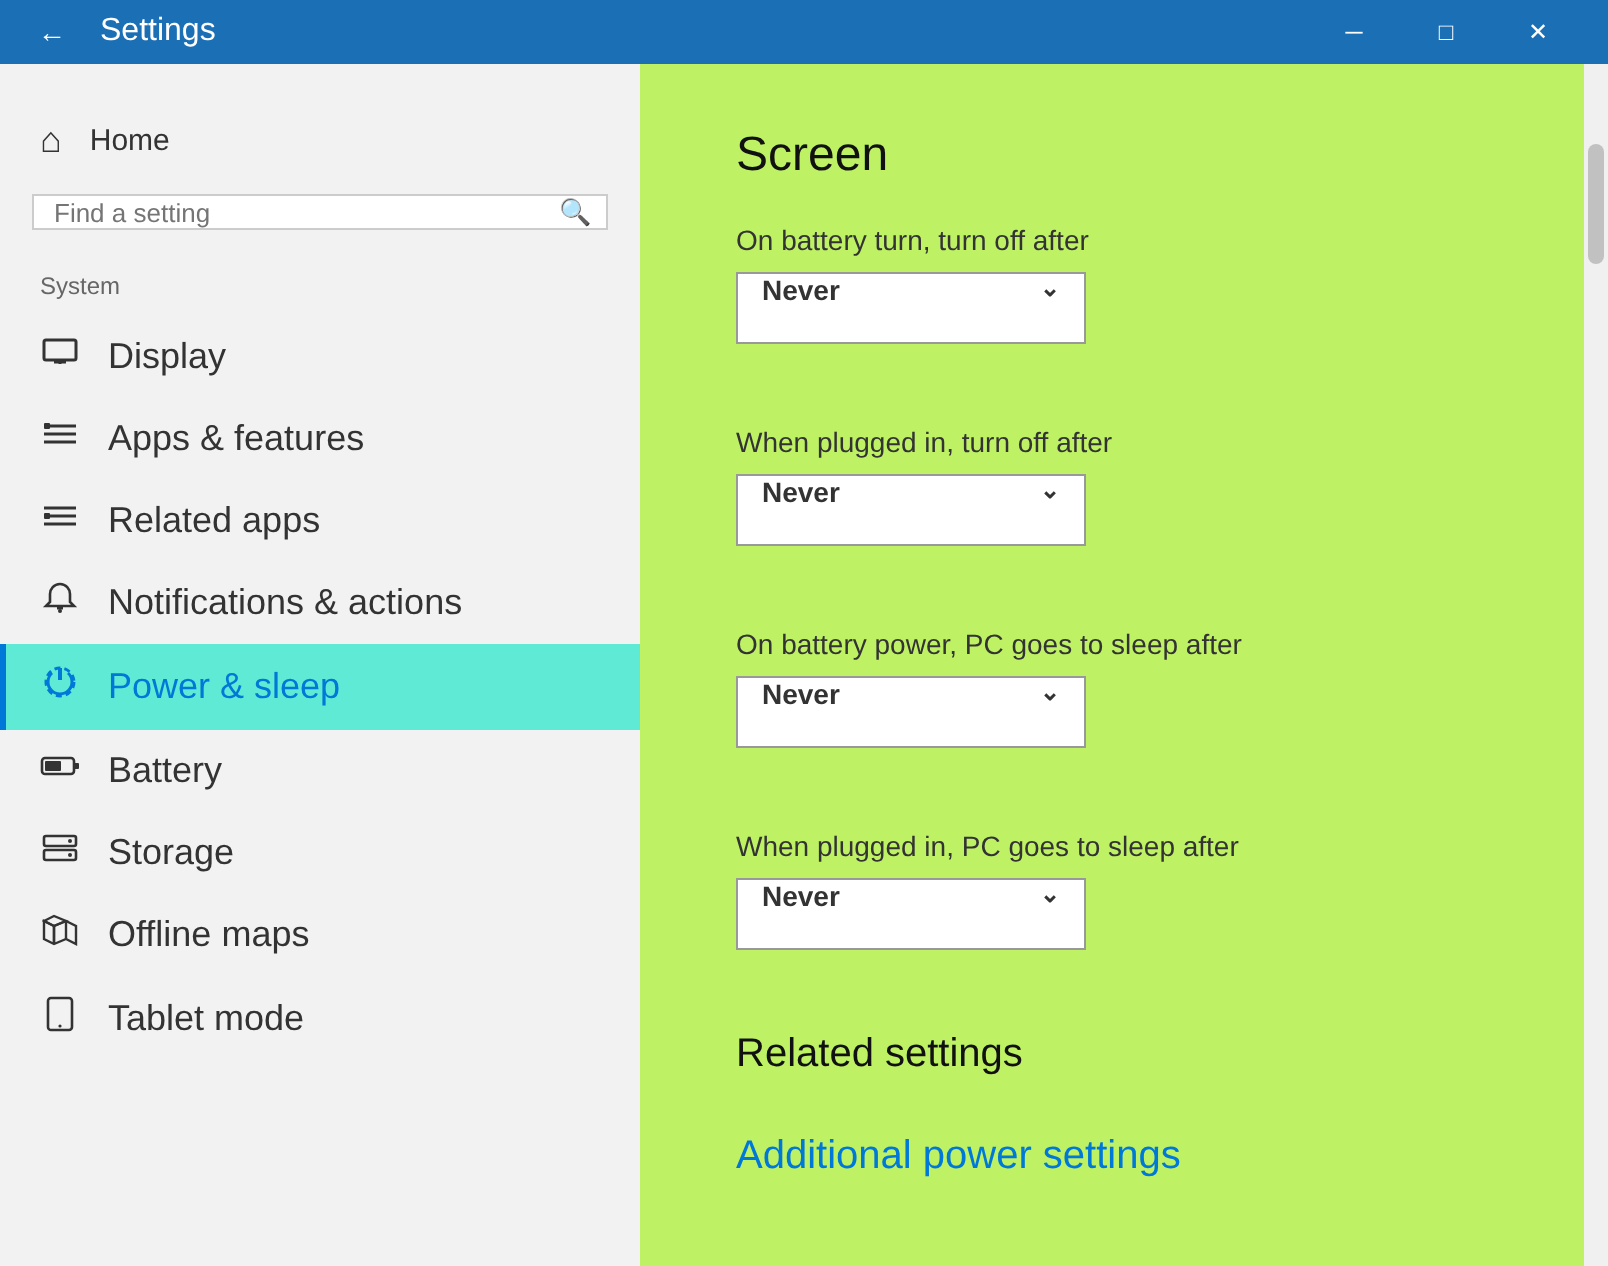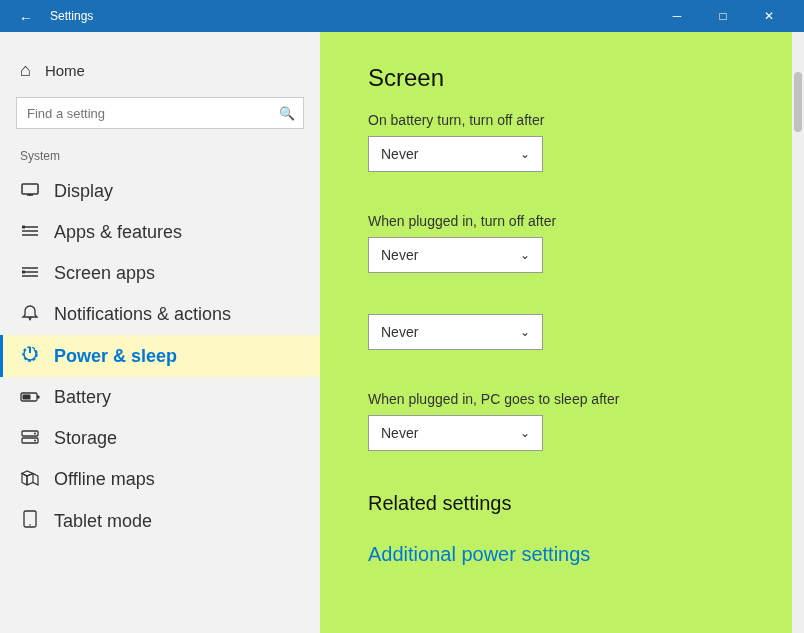--- a/index.html
+++ b/index.html
@@ -28,21 +28,21 @@
       margin-right: 10px;
       cursor: pointer;
       width: 28px;
       height: 28px;
       display: flex;
       align-items: center;
       justify-content: center;
     }
     .titlebar-title {
       color: white;
-      font-size: 12px;
+      font-size: 16px;
       flex: 1;
     }
     .titlebar-controls {
       display: flex;
       gap: 0;
     }
     .titlebar-btn {
       color: white;
       width: 46px;
       height: 32px;
@@ -86,21 +86,21 @@
       color: #333;
       text-align: center;
     }
 
     .search-box {
       margin: 0 16px 16px 16px;
       position: relative;
     }
     .search-box input {
       width: 100%;
-      height: 32px;
+      height: 18px;
       border: 1px solid #ccc;
       padding: 0 34px 0 10px;
       font-size: 13px;
       background: white;
       outline: none;
     }
     .search-icon-wrap {
       position: absolute;
       right: 8px;
       top: 50%;
@@ -119,22 +119,21 @@
     .sidebar-item {
       display: flex;
       align-items: center;
       padding: 10px 20px;
       cursor: pointer;
       gap: 14px;
     }
     .sidebar-item.active {
       border-left: 3px solid #0078d7;
       padding-left: 17px;
-      background: #fef9c3;
-      font-weight: bold;
+      background: #5eead4;
     }
     .sidebar-item.active .sidebar-item-label {
       color: #0078d7;
     }
     .sidebar-item-icon {
       font-size: 16px;
       color: #333;
       width: 20px;
       text-align: center;
       flex-shrink: 0;
@@ -167,25 +166,26 @@
       color: #333;
       margin-bottom: 8px;
     }
 
     .dropdown {
       width: 175px;
       height: 36px;
       border: 1px solid #999;
       background: white;
       display: flex;
-      align-items: center;
+      align-items: flex-start;
       justify-content: space-between;
       padding: 0 12px;
       cursor: pointer;
       margin-bottom: 41px;
+      font-weight: bold;
     }
     .dropdown-value {
       font-size: 14px;
       color: #333;
     }
     .dropdown-arrow {
       font-size: 12px;
       color: #333;
     }
 
@@ -295,21 +295,21 @@
 
     <div class="sidebar-item">
       <span class="sidebar-item-icon">
         <svg width="18" height="14" viewBox="0 0 18 14" fill="none">
             <line x1="1" y1="3" x2="17" y2="3" stroke="#333" stroke-width="1.5"></line>
             <line x1="1" y1="7" x2="17" y2="7" stroke="#333" stroke-width="1.5"></line>
             <line x1="1" y1="11" x2="17" y2="11" stroke="#333" stroke-width="1.5"></line>
             <rect x="1" y="5.5" width="3" height="3" fill="#333" rx="0.5"></rect>
           </svg>
       </span>
-      <span class="sidebar-item-label">Screen apps</span>
+      <span class="sidebar-item-label">Related apps</span>
     </div>
 
     <div class="sidebar-item">
       <span class="sidebar-item-icon">
         <svg width="18" height="16" viewBox="0 0 18 16" fill="none">
             <path d="M9 1 C6 1 4 3.5 4 6 L4 10 L2 12 L16 12 L14 10 L14 6 C14 3.5 12 1 9 1Z" stroke="#333" stroke-width="1.3" fill="none"></path>
             <line x1="7.5" y1="13" x2="10.5" y2="13" stroke="#333" stroke-width="1.5"></line>
             <circle cx="9" cy="14.5" r="1" fill="#333"></circle>
           </svg>
       </span>
@@ -390,20 +390,21 @@
       <div class="setting-label">When plugged in, turn off after</div>
       <div class="dropdown">
         <span class="dropdown-value">Never</span>
         <span class="dropdown-arrow">⌄</span>
       </div>
     </div>
 
     
 
     <div class="settings-group">
+      <div class="setting-label">On battery power, PC goes to sleep after</div>
       <div class="dropdown">
         <span class="dropdown-value">Never</span>
         <span class="dropdown-arrow">⌄</span>
       </div>
     </div>
 
     <div class="settings-group">
       <div class="setting-label">When plugged in, PC goes to sleep after</div>
       <div class="dropdown">
         <span class="dropdown-value">Never</span>

